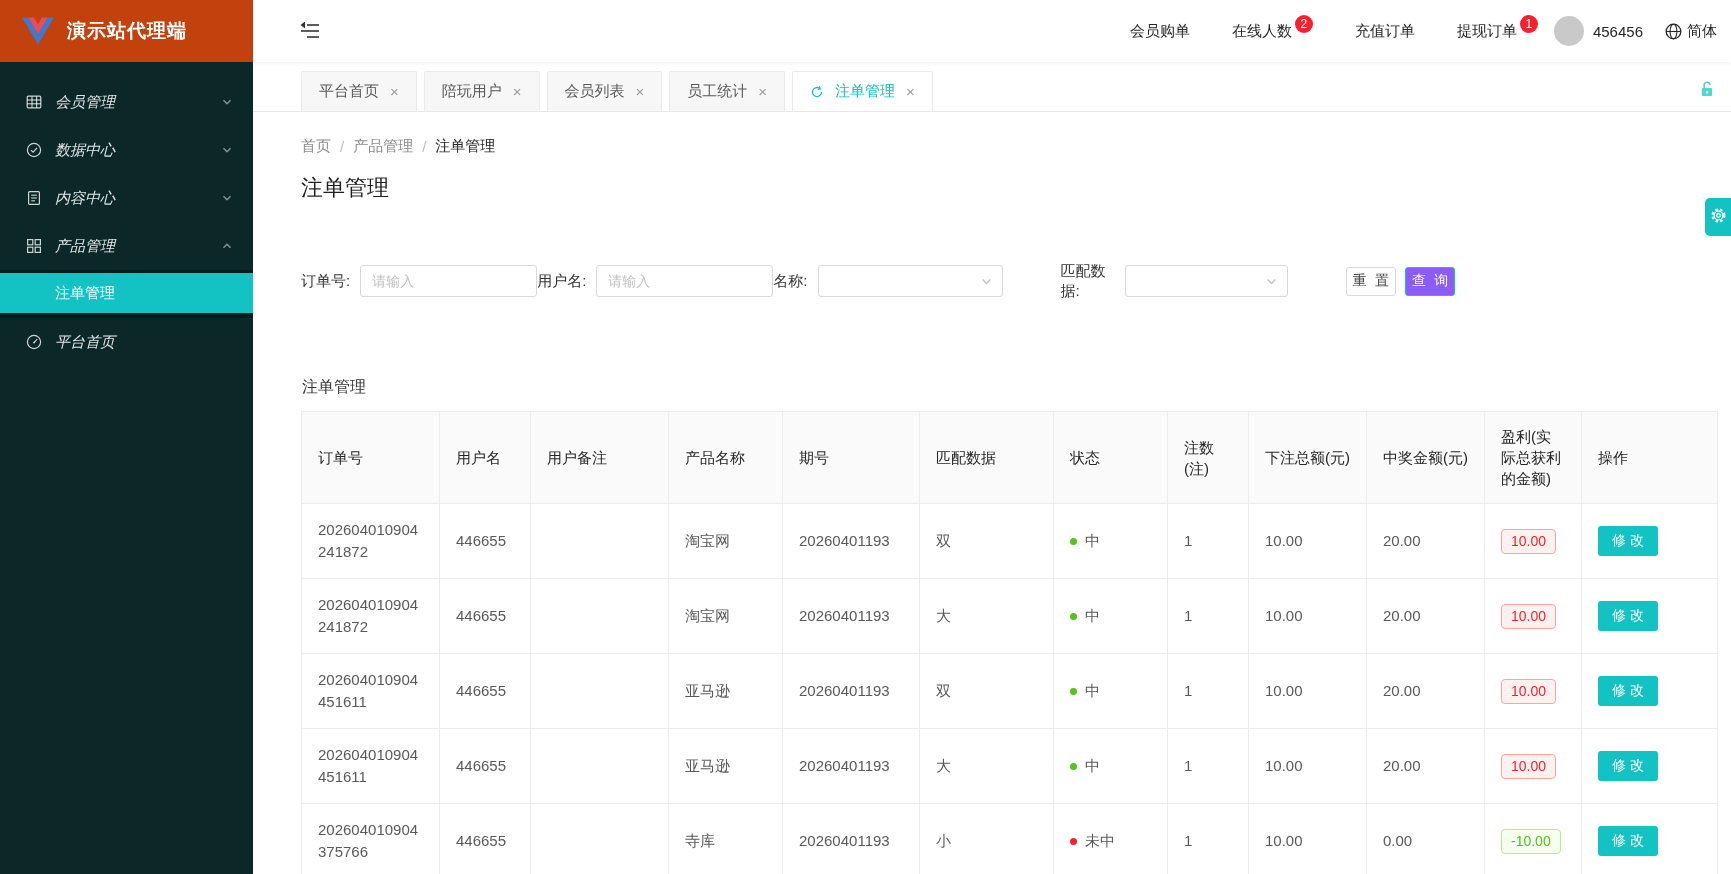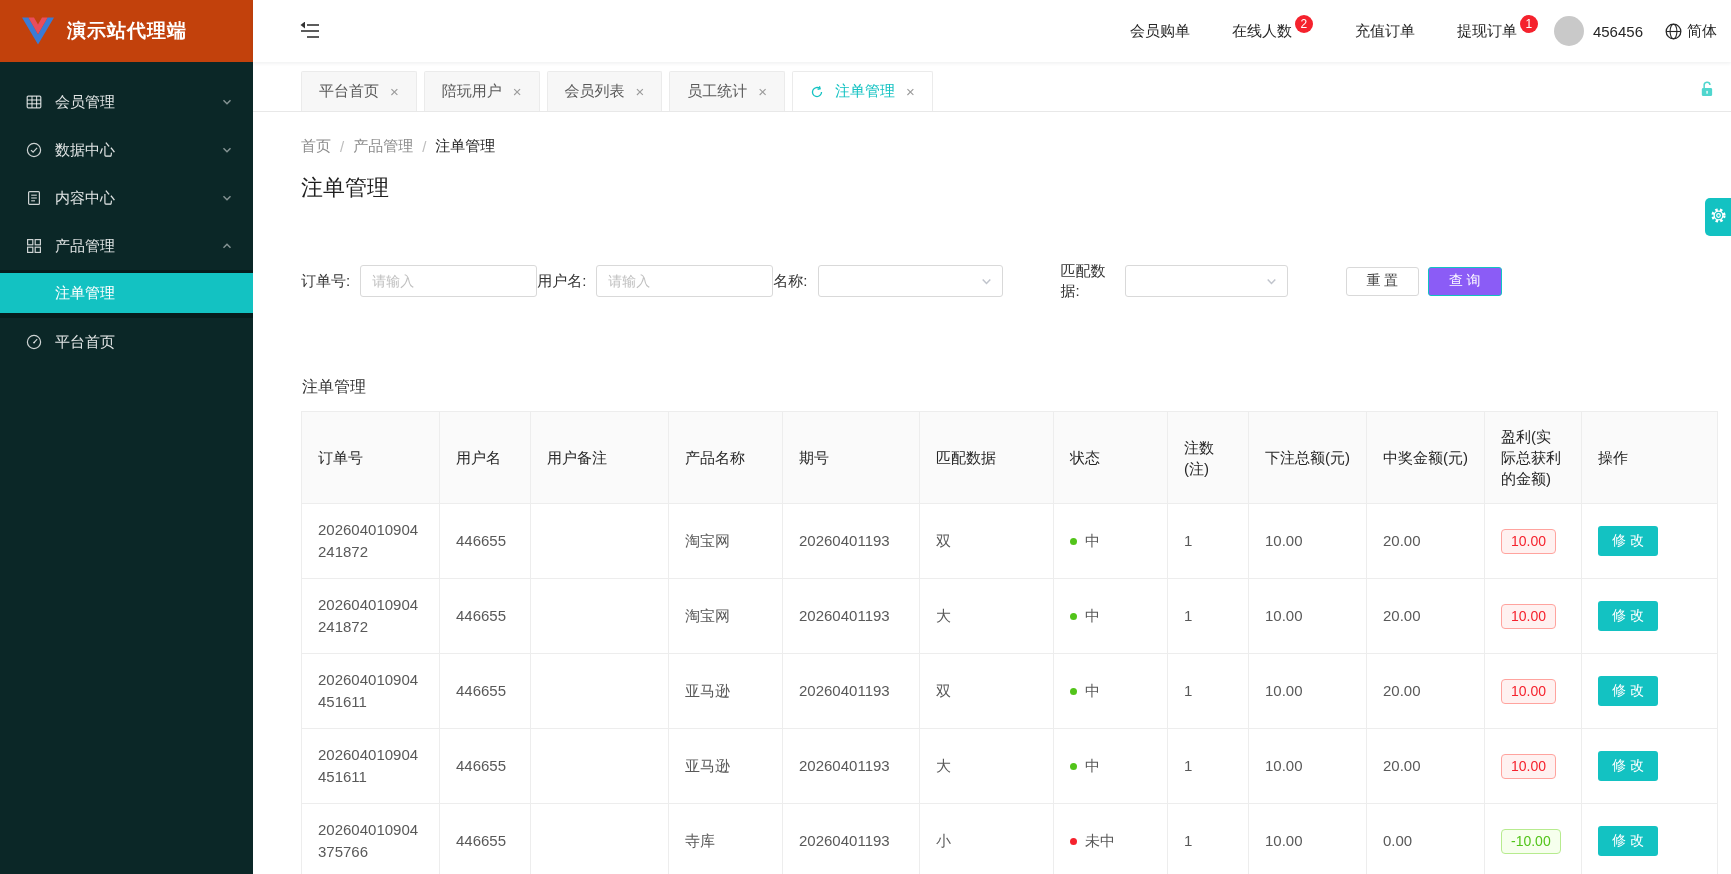--- a/index.html
+++ b/index.html
@@ -6,21 +6,21 @@
   html,body { background:#fff; }
   body { font-family:"Liberation Sans", sans-serif; width:1731px; height:874px; overflow:hidden; }
   .app { display:flex; width:1731px; height:874px; background:#fff; }
 
   
   .sidebar { width:253px; flex-shrink:0; background:#0b2727; color:rgba(255,255,255,.88); display:flex; flex-direction:column; }
   .logo-row { height:62px; background:#c2410c; display:flex; align-items:center; padding-left:22px; gap:13px; flex-shrink:0; }
   .logo-mark svg { display:block; }
   .logo-text { font-size:19px; font-weight:bold; color:#fff; letter-spacing:1px; }
   .menu { padding-top:16px; }
-  .menu-item { height:48px; display:flex; align-items:center; padding:0 20px 0 26px; font-size:15px; cursor:pointer; color:rgba(255,255,255,.88); }
+  .menu-item { height:48px; display:flex; align-items:center; padding:0 20px 0 26px; font-size:15px; cursor:pointer; color:rgba(255,255,255,.88);font-style:italic; }
   .mi-icon { width:16px; height:16px; margin-right:13px; color:rgba(255,255,255,.8); display:inline-flex; }
   .mi-label { flex:1; }
   .mi-caret { color:rgba(255,255,255,.5); display:inline-flex; }
   .submenu { background:#061c1c; padding:3px 0 5px 0; }
   .submenu-item { height:40px; display:flex; align-items:center; padding-left:55px; font-size:15px; cursor:pointer; color:rgba(255,255,255,.75); }
   .submenu-item.active { background:#13c2c2; color:#fff; }
 
   
   .main { flex:1; min-width:0; display:flex; flex-direction:column; position:relative; background:#fff; }
 
@@ -54,21 +54,21 @@
   .fgroup { display:flex; align-items:center; }
   .flabel { font-size:15px; color:#333; margin-right:10px; text-align:right; }
   .flabel.wrap { width:54px; line-height:20px; text-align:left; }
   .f-input { width:177px; height:32px; border:1px solid #d9d9d9; border-radius:3px; padding:0 11px; font-size:14px; color:#333; outline:none; font-family:"Liberation Sans",sans-serif; }
   .f-input::placeholder { color:#bfbfbf; }
   .f-select { position:relative; height:32px; border:1px solid #d9d9d9; border-radius:3px; background:#fff; cursor:pointer; }
   .f-select .sel-caret { position:absolute; right:9px; top:9px; color:#c0c4cc; display:inline-flex; }
   .sel-name { width:185px; }
   .sel-match { width:163px; }
   .gap60 { } .gap58 { margin-right:58px; }
-  .btn { height:29px; border-radius:3px; font-size:14px; padding:0 20px; cursor:pointer; font-family:Liberation Serif, serif; }
+  .btn { height:29px; border-radius:3px; font-size:14px; padding:0 6px; cursor:pointer; font-family:Liberation Mono, monospace; }
   .btn-reset { background:#fff; border:1px solid #d9d9d9; color:#444; margin-right:9px; }
   .btn-search { background:#8b5cf6; border:1px solid #13c2c2; color:#fff; }
 
   .card { margin-top:76px; }
   .section-title { font-size:16px; color:#333; padding-left:1px; }
   .data-table { border-collapse:collapse; margin-top:13px; table-layout:fixed; }
   .data-table th, .data-table td { border:1px solid #ededed; text-align:left; vertical-align:middle; font-weight:400; }
   .data-table th { background:#fafafa; color:#262626; font-size:15px; padding:14px 16px; line-height:21px; white-space:nowrap; }
   .data-table th.wrap { white-space:normal; }
   .data-table td { background:#fff; color:#595959; font-size:15px; padding:15px 16px; line-height:22px; word-break:break-all; }

